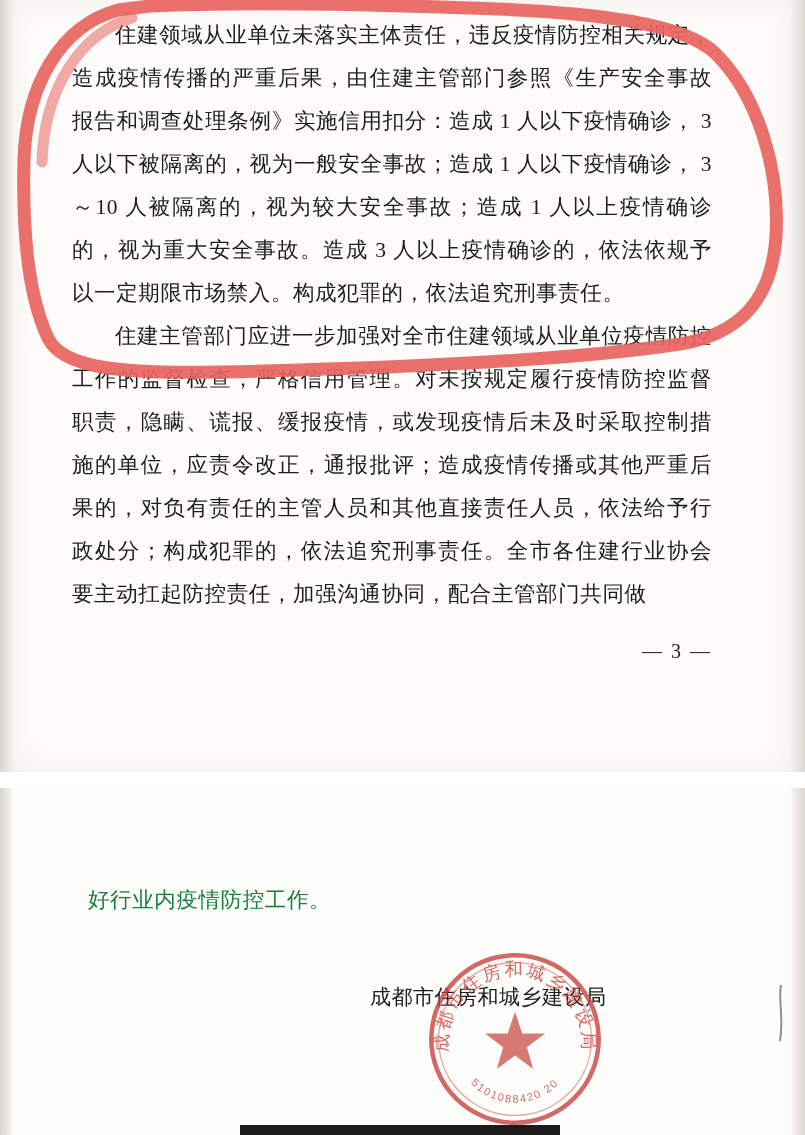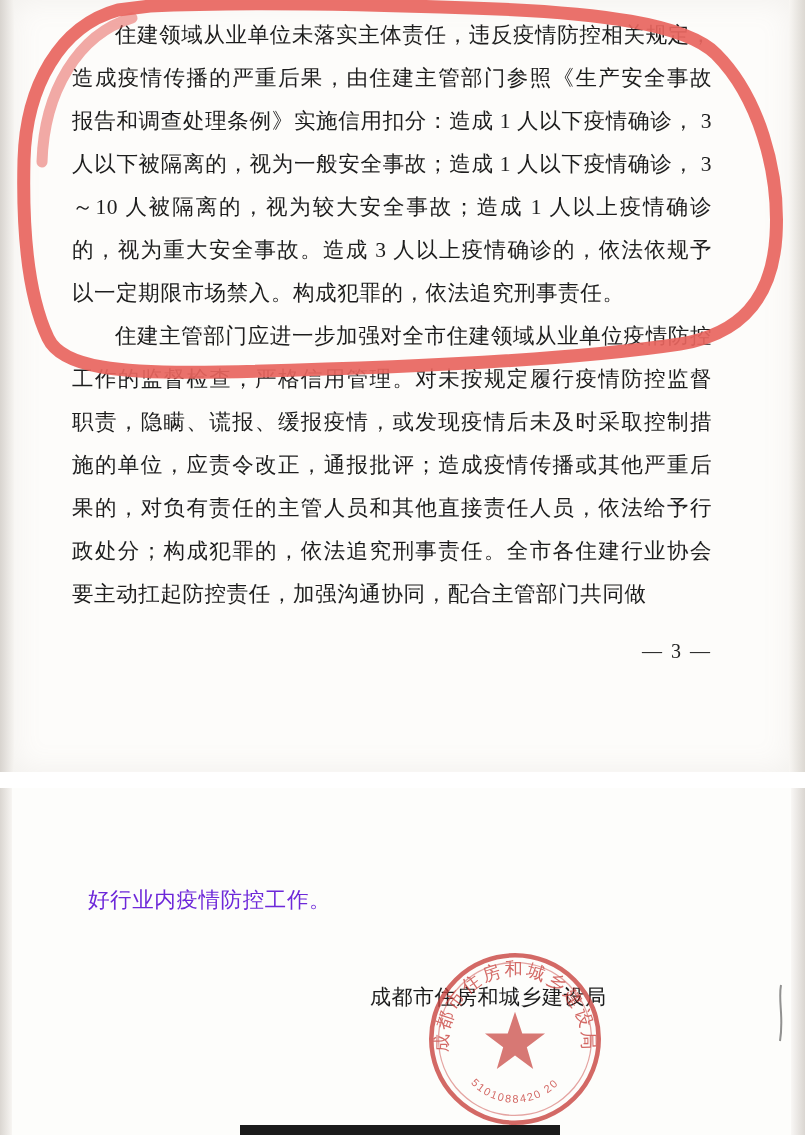--- a/index.html
+++ b/index.html
@@ -128,21 +128,21 @@
     right: 0; top: 0;
     width: 14px; height: 347px;
     background: linear-gradient(to left, #dad6d1, #f9f7f5);
   }
   .tail-line {
     position: absolute;
     left: 88px;
     top: 97px;
     font-size: 21.5px;
     letter-spacing: 0.6px;
-    color: #6d28d9;
+    color: #15803d;
   }
   .signature-block {
     position: absolute;
     left: 370px;
     top: 195px;
     width: 300px;
     color: #1b1b1b;
   }
   .sig-org {
     font-size: 21px;

